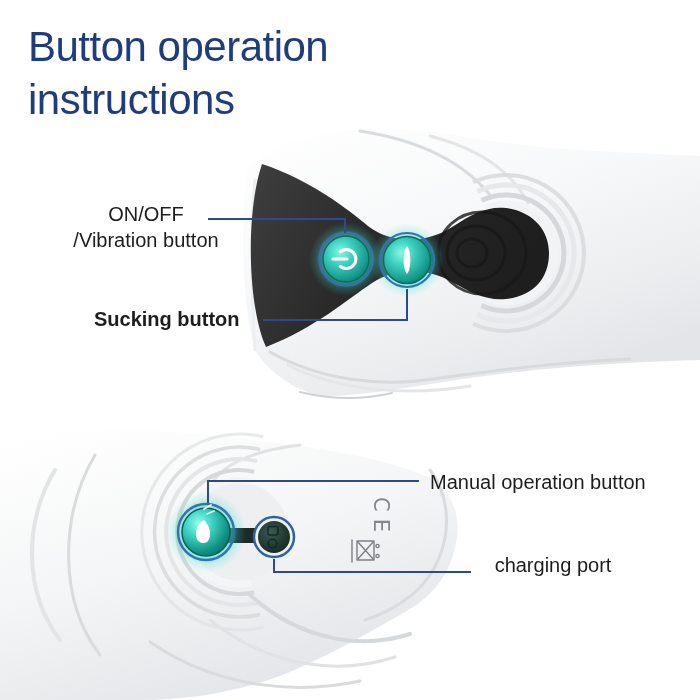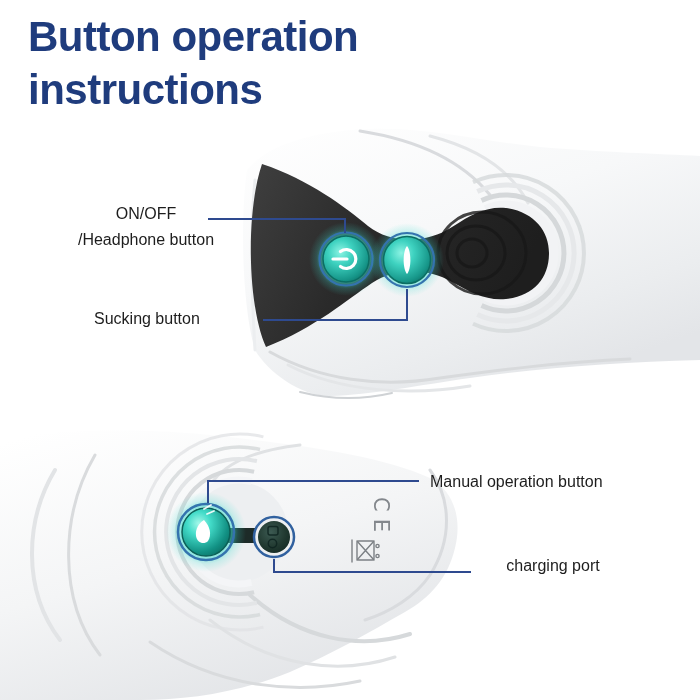--- a/index.html
+++ b/index.html
@@ -1,27 +1,27 @@
 <!DOCTYPE html>
 <html><head>
 <meta charset="utf-8">
 <style>
   html,body{margin:0;padding:0;background:#ffffff;}
   .canvas{
     position:relative;width:700px;height:700px;overflow:hidden;
     background:#ffffff;font-family:"Liberation Sans",sans-serif;
   }
   .title{
-    position:absolute;left:28px;top:10px;margin:0;
-    font-size:42px;line-height:53px;font-weight:700;
+    position:absolute;left:28px;top:20px;margin:0;
+    font-size:42px;line-height:53px;font-weight:400;
     color:#1f3c7d;letter-spacing:-0.5px;
   }
   .title span{display:block;}
   .callout{
-    position:absolute;color:#1d1d1d;font-size:16px;line-height:26px;
+    position:absolute;color:#1d1d1d;font-size:20px;line-height:26px;
     white-space:nowrap;
   }
   .callout.center{text-align:center;white-space:normal;}
   #scene{position:absolute;left:0;top:0;}
 </style>
 </head>
 <body>
 
 <div class="canvas">
 
@@ -184,24 +184,24 @@
     <g fill="none" stroke="#2e4a8f" stroke-width="2">
       <polyline points="208,219 345,219 345,233"></polyline>
       <polyline points="263,320 407,320 407,289"></polyline>
       <polyline points="208,503 208,481 419,481"></polyline>
       <polyline points="274,559 274,572 471,572"></polyline>
     </g>
   </svg>
 
   <div class="callout center" style="left:56px;top:201px;width:180px;">
     <div>ON/OFF</div>
-    <div>/Headphone button</div>
+    <div>/Vibration button</div>
   </div>
 
-  <div class="callout" style="left:94px;top:306px;">Sucking button</div>
+  <div class="callout" style="left:94px;top:306px;font-weight:bold;">Sucking button</div>
 
   <div class="callout" style="left:430px;top:469px;text-align:right;">Manual operation button</div>
 
   <div class="callout center" style="left:458px;top:553px;width:190px;line-height:25px;">
     <div>charging port</div>
   </div>
 
 </div>
 
 </body></html>

